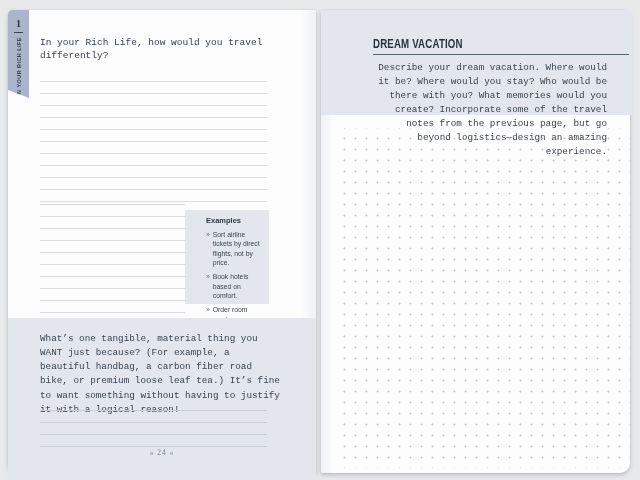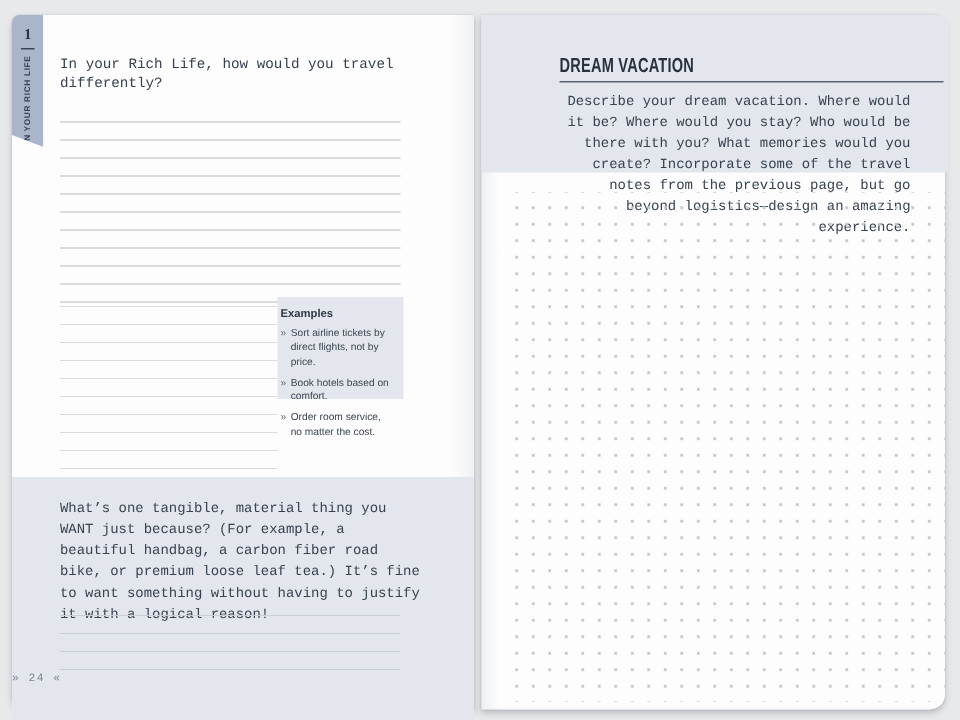--- a/index.html
+++ b/index.html
@@ -59,22 +59,22 @@
 
   
   .question {
     position:absolute; left:32px; top:27px; width:264px;
     font-size:9.5px; line-height:1.35;
   }
   .lines-full  { position:absolute; left:32px; top:60px;  width:227px; height:132px; }
   .lines-short { position:absolute; left:32px; top:183px; width:145px; height:120px; }
 
   .examples-box {
-    position:absolute; left:177px; top:188px; width:84px; height:68px;
-    background:#e3e7ed; box-sizing:border-box; padding:6px 6px 0 2px;
+    position:absolute; left:177px; top:200px; width:84px; height:94px;
+    background:#e3e7ed; box-sizing:border-box; padding:6px 6px 0 21px;
   }
   .examples-title { font-size:7.5px; font-weight:bold; color:#2e3845; }
   .example-item { display:flex; margin-top:4.5px; }
   .example-bullet { font-size:6.8px; color:#5d6877; margin-right:3px; line-height:1.4; }
   .example-text { font-size:6.8px; line-height:1.4; color:#3a4450; }
 
   .want-box {
     position:absolute; left:0; top:308px; width:308px; height:184px;
     background:#e3e7ed; border-radius:0 0 0 10px;
   }
@@ -82,22 +82,22 @@
     position:absolute; left:32px; top:14px; width:243px;
     font-size:9.3px; line-height:1.52;
   }
   .want-lines { position:absolute; left:32px; top:81px; width:227px; height:48px;
     background-image:repeating-linear-gradient(
       to bottom, transparent 0, transparent 11px, #c9cdd5 11px, #c9cdd5 12px);
   }
 
   .page-number {
     position:absolute; left:0; right:0; bottom:16px;
-    font-size:7.5px; letter-spacing:1px; color:#7e8692;
-    font-family:Liberation Mono, monospace;
+    text-align:center; font-size:7.5px; letter-spacing:1px; color:#7e8692;
+    font-family:Liberation Serif, serif;
   }
 
   
   .header-box {
     position:absolute; left:0; top:0; width:311px; height:105px;
     background:#e3e7ed; border-radius:0 6px 0 0;
   }
   .header-title {
     position:absolute; left:52px; top:26px;
     font-size:13.5px; font-weight:bold; color:#28313c;

